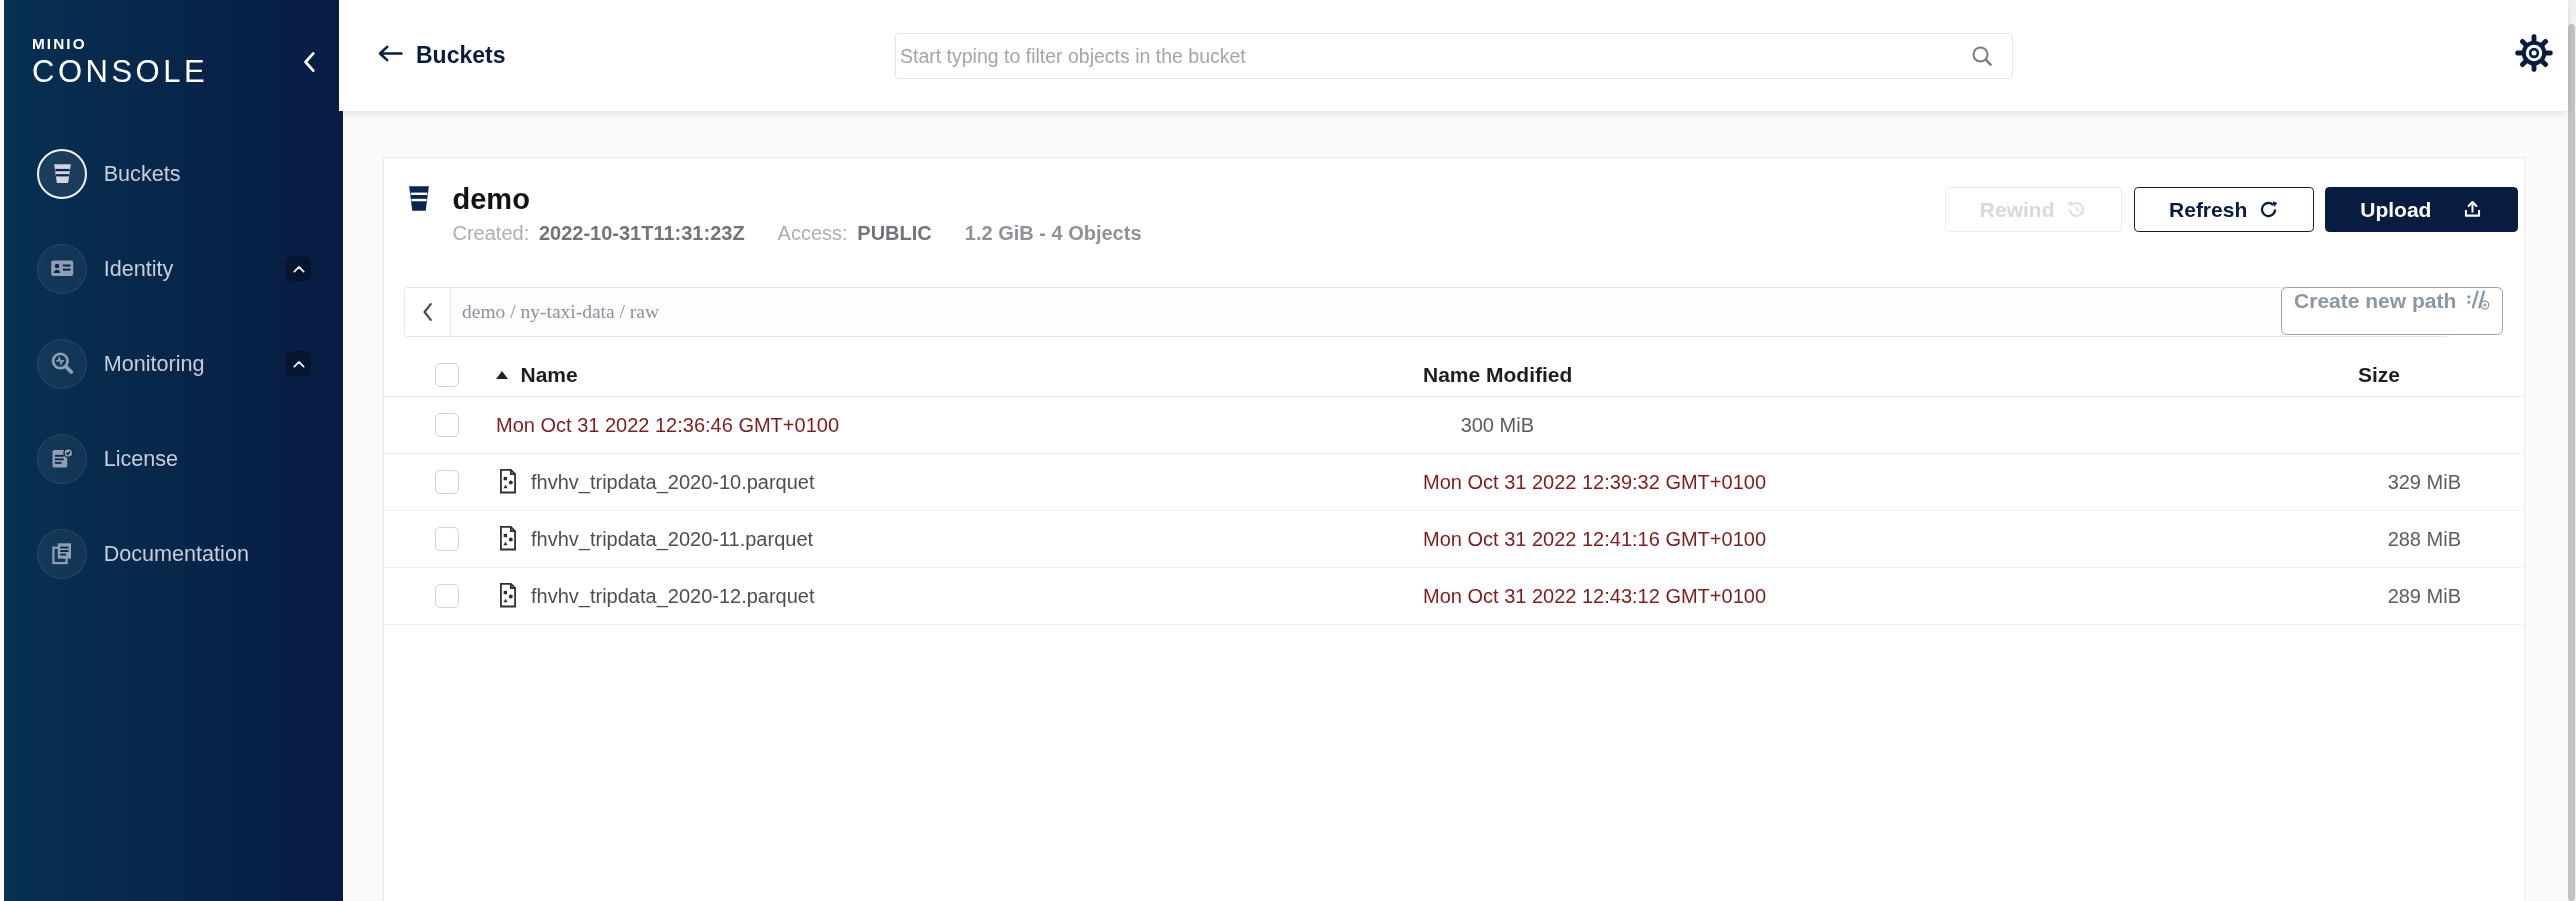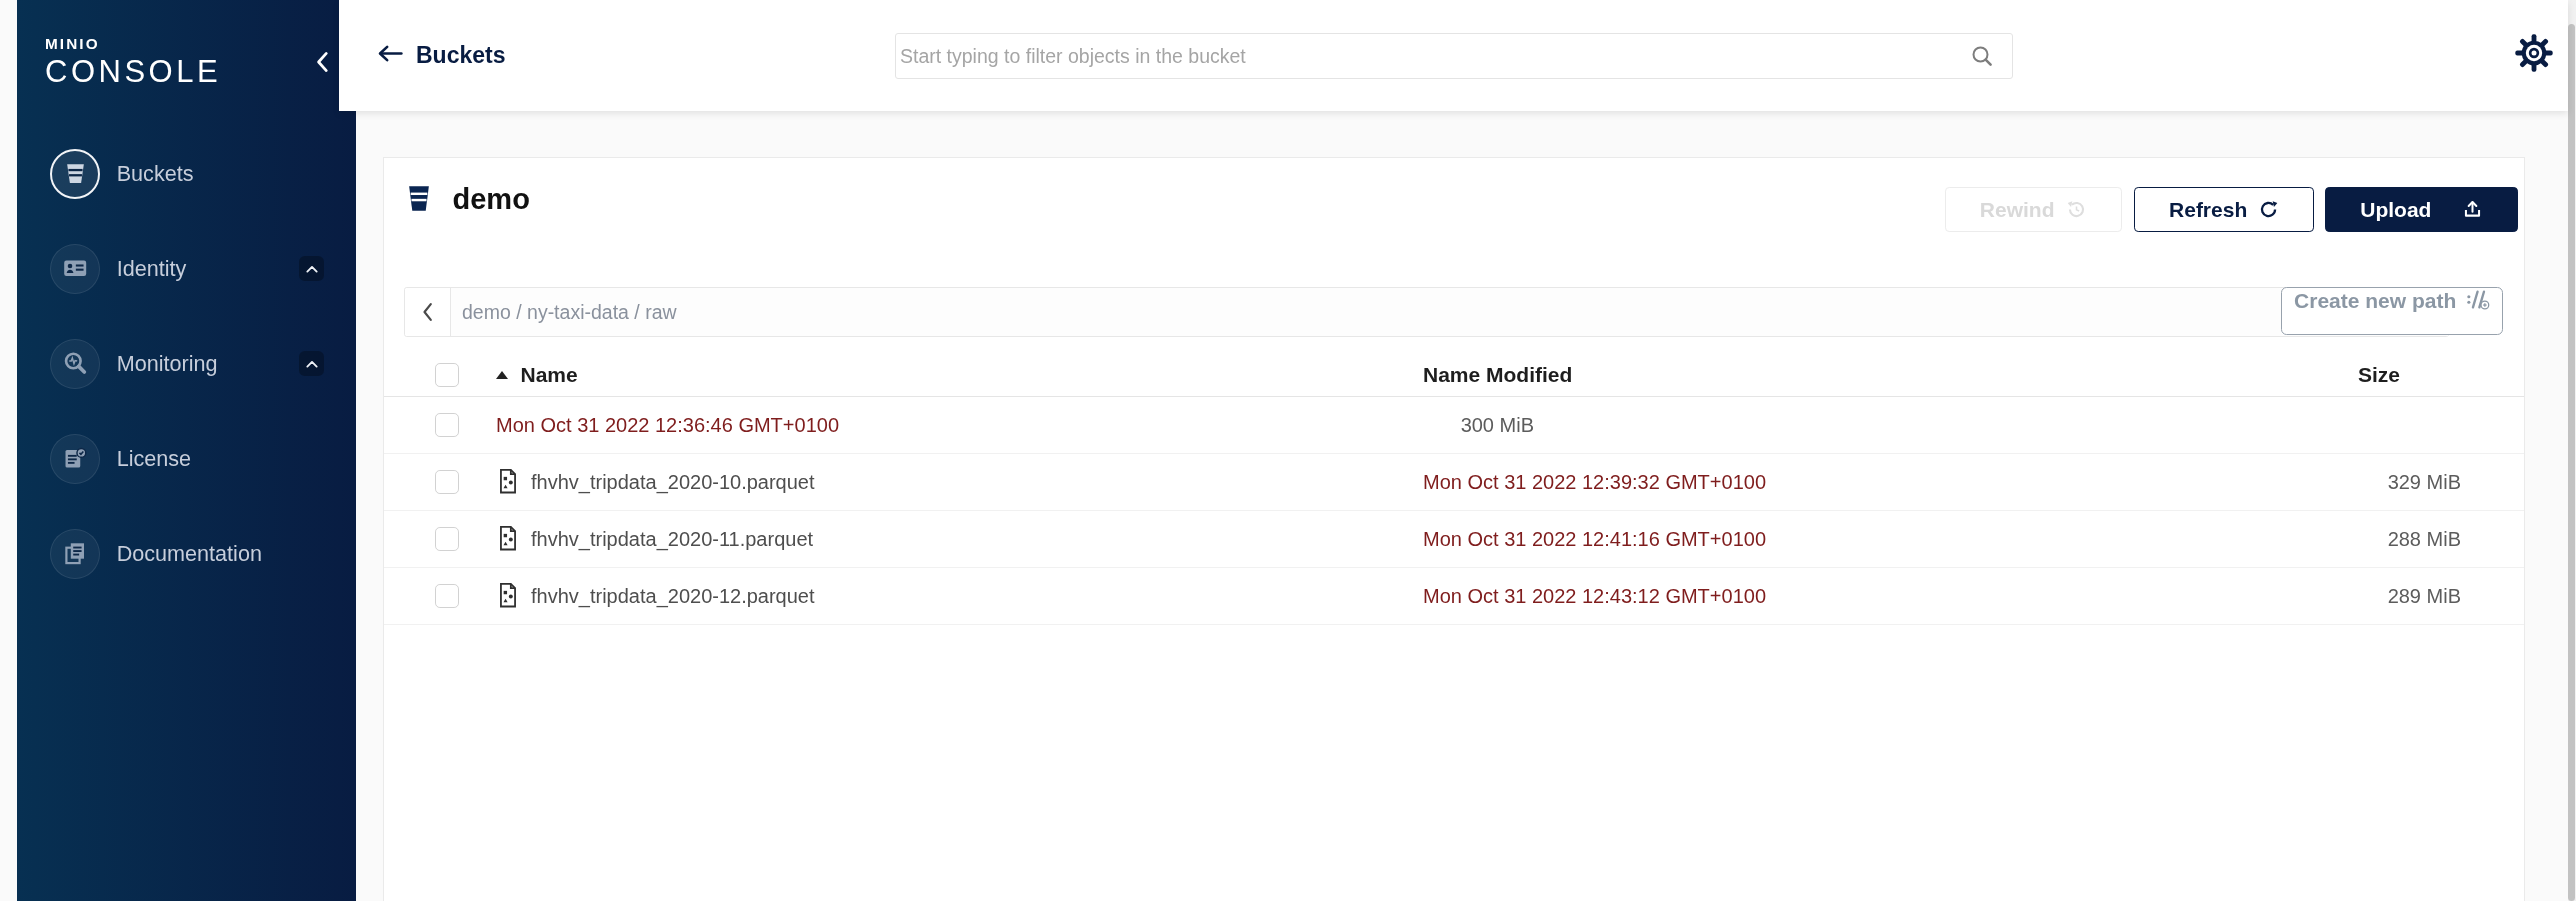--- a/index.html
+++ b/index.html
@@ -1,21 +1,21 @@
 <!DOCTYPE html>
 <html style="--navy: #081C42; --grad-a: #073052; --grad-b: #081C42; --page-bg: #fafafa;font-size:11px"><head>
 <meta charset="utf-8">
 <style>
   html,body{margin:0;padding:0;background:#fafafa;}
   .app{position:relative;width:2576px;height:901px;overflow:hidden;
        font-family:"Liberation Sans",sans-serif;background:var(--page-bg,#fafafa);}
   svg{display:block}
 
   
-  .sidebar{position:absolute;left:17px;top:0;width:339px;height:901px;
+  .sidebar{position:absolute;left:4px;top:0;width:339px;height:901px;
     background:linear-gradient(90deg,var(--grad-a,#073052),var(--grad-b,#081C42));}
   .logo{position:absolute;left:28px;top:35px;color:#fff;}
   .logo-top{font-size:15.3px;font-weight:800;letter-spacing:2.1px;}
   .logo-bottom{font-size:31px;font-weight:300;letter-spacing:3.5px;margin-top:1.4px;}
   .collapse-btn{position:absolute;right:25px;top:50px;background:none;border:none;cursor:pointer;padding:0;}
   .nav{position:absolute;top:126px;left:0;right:0;}
   .nav-item{height:95px;display:flex;align-items:center;padding-left:33px;position:relative;cursor:pointer;}
   .nav-circle{width:50px;height:50px;border-radius:50%;display:flex;align-items:center;justify-content:center;
     background:rgba(255,255,255,0.05);border:1.4px solid rgba(255,255,255,0.09);box-sizing:border-box;color:#8fa0b5;}
   .nav-item.active .nav-circle{border:2.8px solid #f2f4f7;background:rgba(255,255,255,0.08);color:#cdd6e2;}
@@ -56,21 +56,21 @@
   .m-usage{color:#8f9297;font-weight:600;}
   .bh-buttons{display:flex;margin-top:4.2px;}
   .btn{height:45px;display:flex;align-items:center;border-radius:4.2px;font-size:21px;font-weight:600;
     padding:0 34px;box-sizing:border-box;cursor:pointer;font-family:"Liberation Sans",sans-serif;}
   .btn .bicon{margin-left:11px;}
   .btn-rewind{background:#fff;color:#d9d9d9;border:1.4px solid #ececec;cursor:default;}
   .btn-refresh{background:#fff;color:var(--navy,#081C42);border:1.4px solid var(--navy,#081C42);margin-left:12.5px;}
   .btn-upload{background:var(--navy,#081C42);color:#fff;border:1.4px solid var(--navy,#081C42);margin-left:11px;gap:20px;}
 
   .path-bar{position:absolute;top:129px;left:20px;width:2045px;height:50px;border:1.4px solid #e7e7e7;
-    border-radius:2.8px;background:#fff;display:flex;box-sizing:border-box;}
+    border-radius:2.8px;background:#fff;display:flex;box-sizing:border-box;font-family:Liberation Serif, serif;}
   .path-back{width:46px;border:none;border-right:1.4px solid #e7e7e7;background:#fff;display:flex;
     align-items:center;justify-content:center;cursor:pointer;border-radius:2.8px 0 0 2.8px;}
   .crumbs{flex:1;display:flex;align-items:center;padding-left:11px;font-size:19.5px;color:#8a919d;background:#fdfdfd;}
   .create-path{position:absolute;top:129px;right:21px;width:222px;height:48px;border:1.4px solid #98a2ad;
     border-radius:5.6px;background:#fff;color:#8b97a4;font-size:21px;font-weight:600;display:flex;
     align-items:flex-start;justify-content:center;cursor:pointer;font-family:"Liberation Sans",sans-serif;}
   .create-path .cp-icon{margin-left:9.7px;}
 
   .objects{position:absolute;top:196px;left:0;right:0;}
   .trow{display:flex;align-items:center;height:56px;border-bottom:0.7px solid #f1f1f1;cursor:pointer;}
@@ -234,20 +234,29 @@
       <div class="bh-left">
         <span class="bh-icon">
           <svg width="28" height="29" viewBox="0 0 24 25">
             <path d="M3.5 2h17l-2.7 21H6.2z" fill="#0A2551"></path>
             <rect x="4.8" y="7.4" width="14.4" height="2.1" fill="#fff"></rect>
             <rect x="5.5" y="12.8" width="13" height="2.1" fill="#fff"></rect>
           </svg>
         </span>
         <div class="bh-text">
           <div class="bh-title">demo</div>
+          <div class="bh-meta">
+            <span class="m-label">Created:</span>
+            <span class="m-val">2022-10-31T11:31:23Z</span>
+            <span class="m-gap"></span>
+            <span class="m-label">Access:</span>
+            <span class="m-val">PUBLIC</span>
+            <span class="m-gap"></span>
+            <span class="m-usage">1.2 GiB - 4 Objects</span>
+          </div>
         </div>
       </div>
 
       <div class="bh-buttons">
         <button class="btn btn-rewind" disabled="">
           <span>Rewind</span>
           <span class="bicon">
             <svg width="21" height="21" viewBox="0 0 24 24">
               <path d="M4.5 12a7.5 7.5 0 1 0 2.2-5.3" fill="none" stroke="#dedede" stroke-width="2.4"></path>
               <polygon points="7.2,2.6 1.9,4.5 5.8,9" fill="#dedede"></polygon>

